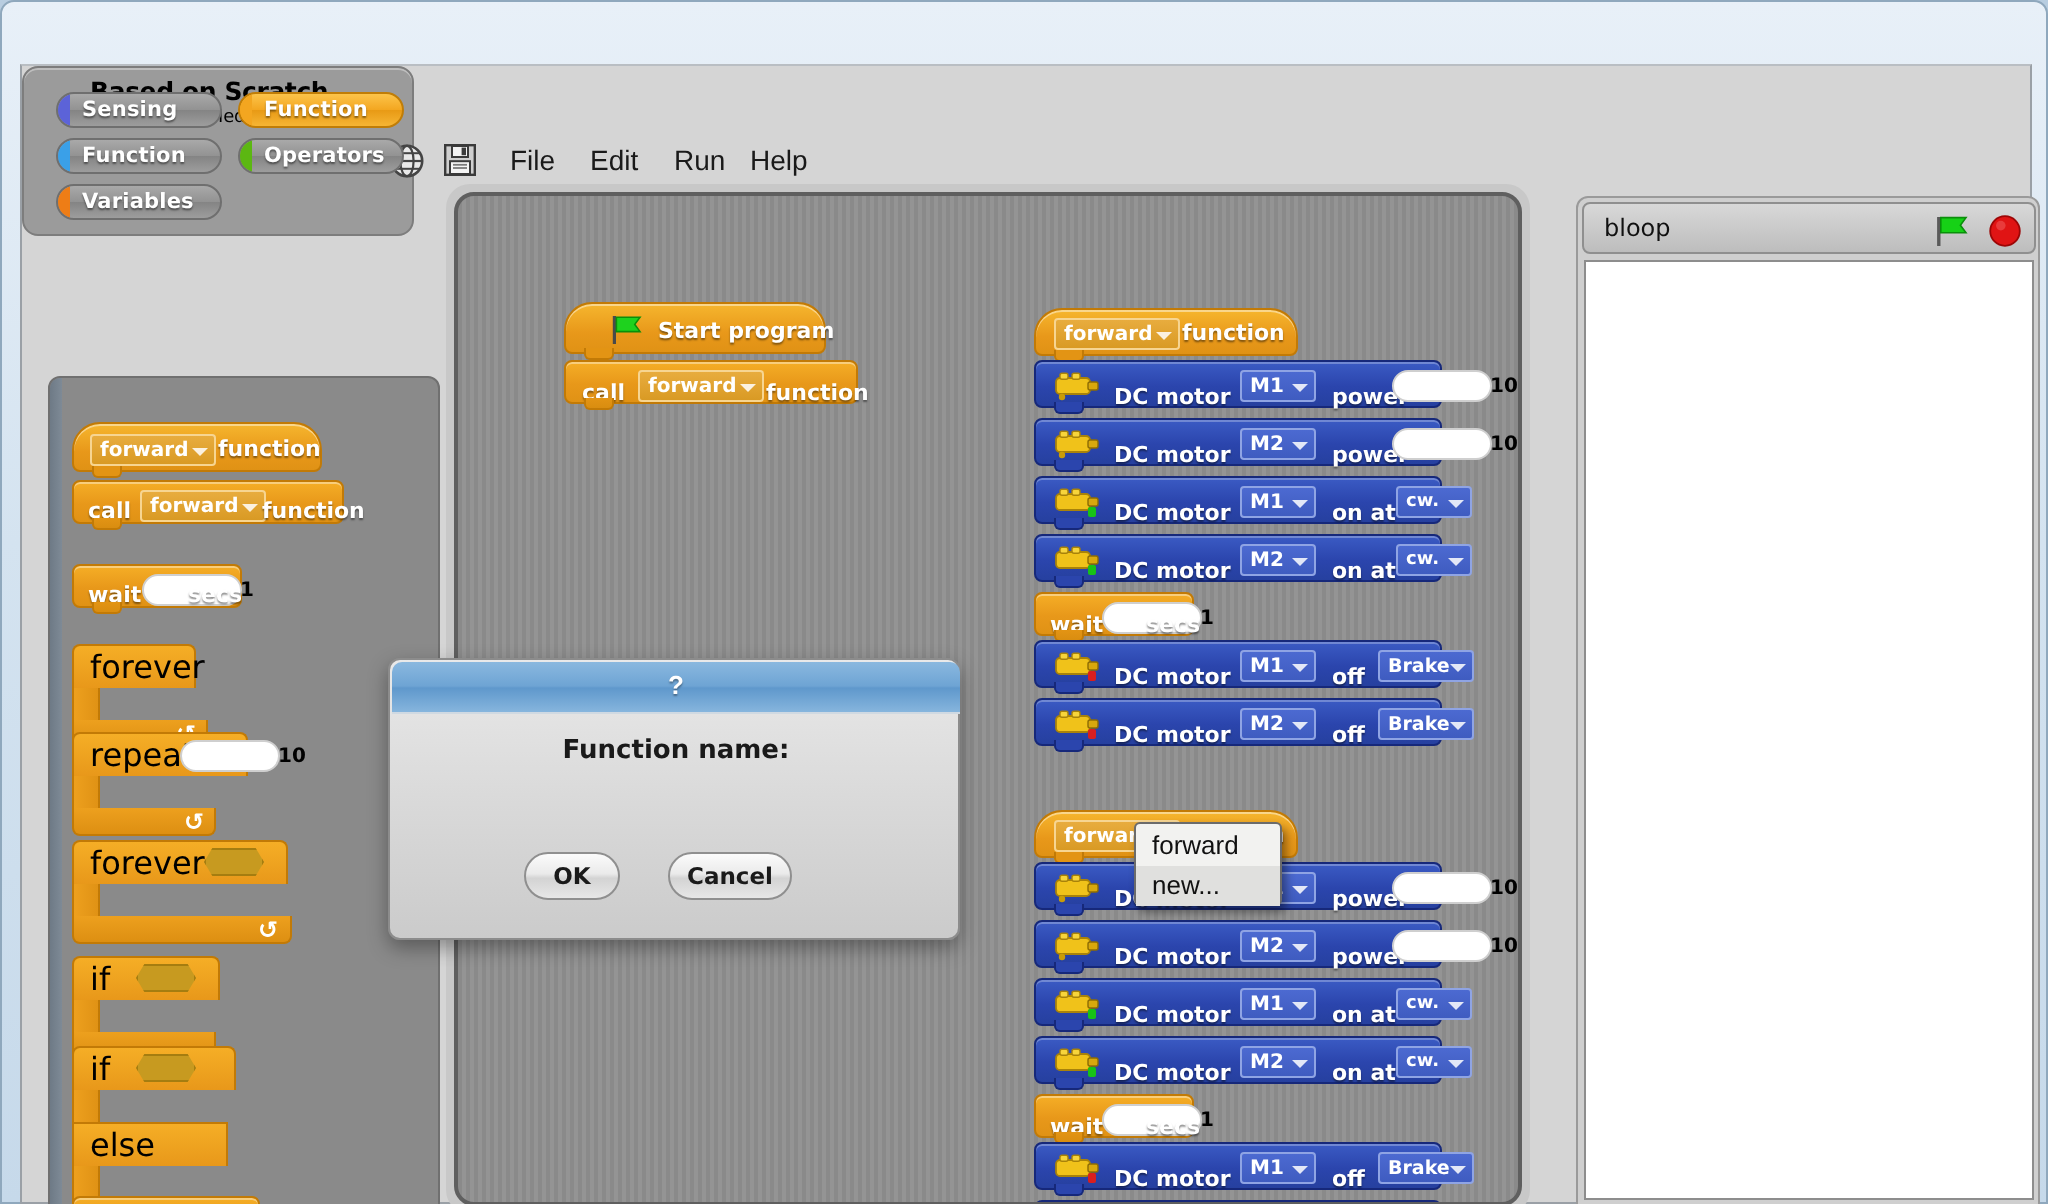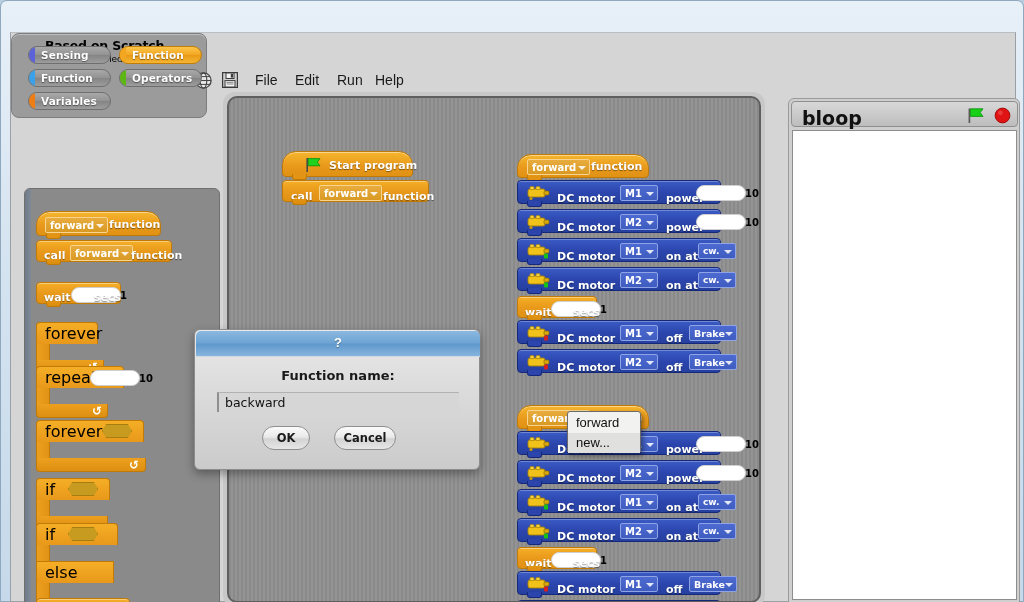--- a/index.html
+++ b/index.html
@@ -177,21 +177,21 @@
     border-radius: 6px 6px 0 0;
   }
   #stage-header {
     position: absolute; left: 2px; top: 2px; width: 227px; height: 26px;
     background: linear-gradient(180deg, #d8d8d8 0%, #bdbdbd 100%);
     border: 1px solid #8f8f8f;
     border-radius: 4px;
   }
   #stage-title {
     position: absolute; left: 10px; top: 5px;
-    font-size: 19px; font-weight: bold; color: #111;
+    font-size: 12px; font-weight: normal; color: #111;
     font-family: "DejaVu Sans", sans-serif;
   }
   #green-flag  { position: absolute; left: 175px; top: 5px; width: 18px; height: 17px; }
   #stop-button { position: absolute; left: 202px; top: 5px; width: 17px; height: 17px; }
   #stage-canvas {
     position: absolute; left: 3px; top: 31px; width: 225px; height: 470px;
     background: #ffffff;
     border: 1px solid #8d8d8d;
   }
 
@@ -745,19 +745,18 @@
     <div id="fn-dropdown">
       <div class="dd-item" id="dd-item-forward">forward</div>
       <div class="dd-item" id="dd-item-new">new...</div>
     </div>
 
     <div id="dialog">
       <div id="dialog-titlebar">
         <div id="dialog-titletext">?</div>
       </div>
       <div id="dialog-label">Function name:</div>
-      <input id="dialog-input" type="text" value="backward" style="">
       <button class="dlg-btn" id="dialog-ok">OK</button>
       <button class="dlg-btn" id="dialog-cancel">Cancel</button>
     </div>
 
   </div>
 </div>
 
 </body></html>

